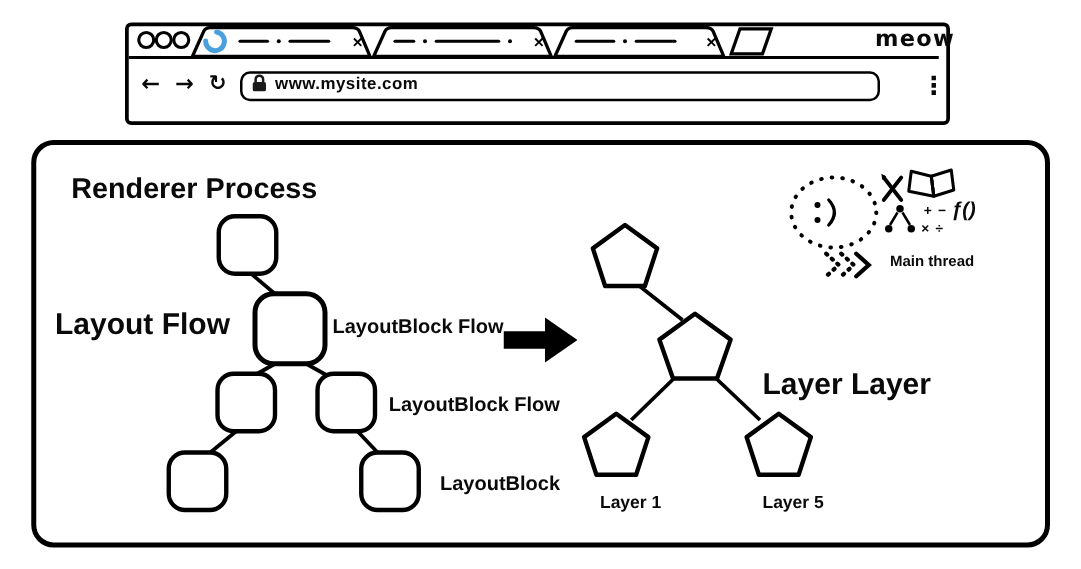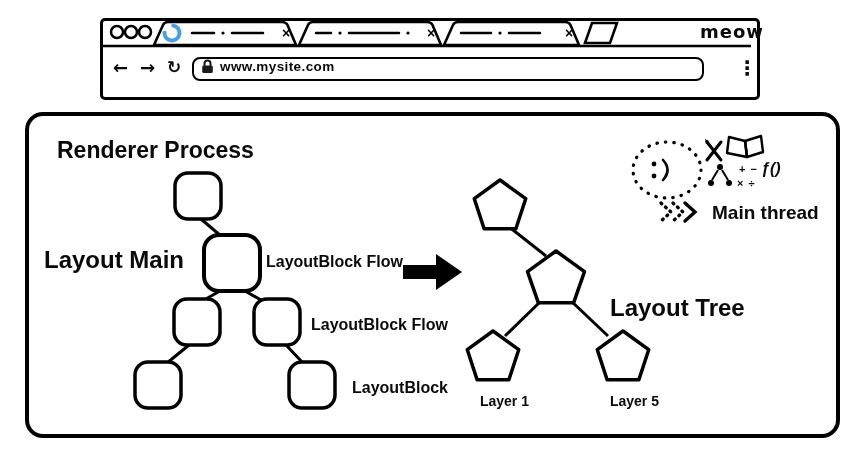--- a/index.html
+++ b/index.html
@@ -151,28 +151,28 @@
     <path d="M3.5,7 V4.5 a3,3 0 0 1 6,0 V7" fill="none" stroke="#1a1a1a" stroke-width="2"></path>
     <rect x="1.2" y="6.5" width="10.6" height="7.5" rx="1.5" fill="#1a1a1a"></rect>
   </svg>
   <span class="addr-text" data-interactable="false">www.mysite.com</span>
 </div>
 
 <span class="abs glyph lbl" style="left:737px;top:56px;font-size:20px;" data-interactable="true">⋮</span>
 
 <div class="abs lbl b700 title" style="left:57px;top:124px;margin-top:13px;" data-interactable="false">Renderer Process</div>
 
-<div class="abs lbl b700 tree-title" style="left:44px;top:246px;" data-interactable="false">Layout Main</div>
+<div class="abs lbl b700 tree-title" style="left:44px;top:246px;" data-interactable="false">Layout Flow</div>
 
 <div class="abs lbl ann" style="left:266px;top:253px;" data-interactable="false">LayoutBlock Flow</div>
 <div class="abs lbl ann" style="left:311px;top:316px;" data-interactable="false">LayoutBlock Flow</div>
 <div class="abs lbl ann" style="left:352px;top:379px;" data-interactable="false">LayoutBlock</div>
 
-<div class="abs lbl b700 tree-title" style="left:610px;top:294px;" data-interactable="false">Layout Tree</div>
+<div class="abs lbl b700 tree-title" style="left:610px;top:294px;" data-interactable="false">Layer Layer</div>
 
 <div class="abs lbl layer-lbl" style="left:457px;top:393px;" data-interactable="false">Layer 1</div>
 <div class="abs lbl layer-lbl" style="left:587px;top:393px;" data-interactable="false">Layer 5</div>
 
 <div class="abs lbl small-doodle" style="left:739px;top:163px;" data-interactable="false">+ −</div>
 <div class="abs lbl small-doodle" style="left:737px;top:177px;" data-interactable="false">× ÷</div>
 <div class="abs lbl b700" style="left:761px;top:160px;font-size:16px;font-style:italic;" data-interactable="false">ƒ()</div>
 
-<div class="abs lbl b700" style="left:712px;top:202px;font-size:19px;" data-interactable="false">Main thread</div>
+<div class="abs lbl b700" style="left:712px;top:202px;font-size:12px;" data-interactable="false">Main thread</div>
 
 </body></html>

